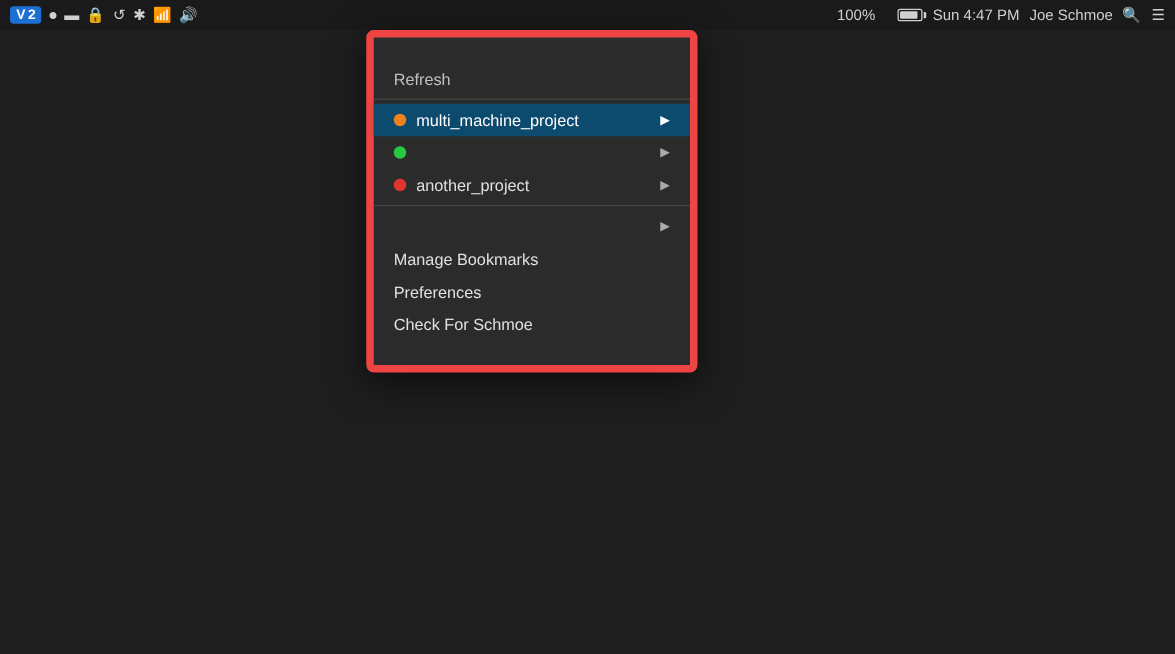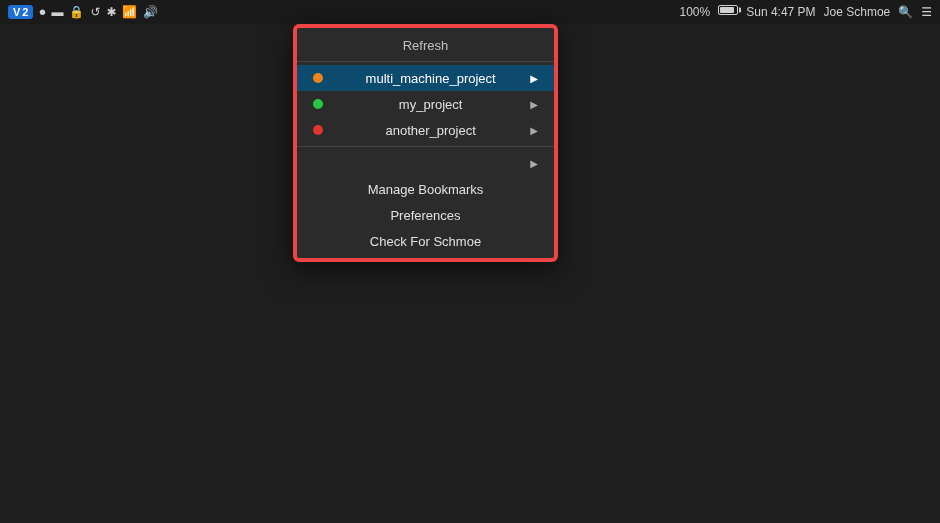--- a/index.html
+++ b/index.html
@@ -55,22 +55,22 @@
       font-size: 12px;
     }
 
     .menubar-text {
       color: #d0d0d0;
       font-size: 12px;
     }
 
     .battery-container {
       display: flex;
-      align-items: flex-start;
-      gap: 8px;
+      align-items: center;
+      gap: 18px;
     }
 
     .battery-bar {
       width: 20px;
       height: 10px;
       border: 1px solid #d0d0d0;
       border-radius: 2px;
       position: relative;
       display: inline-flex;
       align-items: center;
@@ -96,26 +96,25 @@
       border-radius: 1px;
     }
 
     
     .dropdown {
       position: absolute;
       top: 24px;
       left: 293px;
       width: 265px;
       background: #2b2b2b;
-      border: 4px solid #ef4444;
+      border: 6px solid #ef4444;
       border-radius: 6px;
       box-shadow: 0 8px 30px rgba(0,0,0,0.6);
       z-index: 200;
-      padding: 4px 0;
-      text-align: center;
+      padding: 20px 0;
     }
 
     .menu-item {
       display: flex;
       align-items: center;
       padding: 4px 16px;
       cursor: pointer;
       color: #e0e0e0;
       font-size: 13px;
       position: relative;
@@ -210,21 +209,20 @@
   <div class="menu-divider"></div>
 
   <div class="menu-item highlighted">
     <div class="menu-item-dot dot-orange"></div>
     <span class="menu-item-text">multi_machine_project</span>
     <span class="menu-item-arrow">▶</span>
   </div>
 
   <div class="menu-item">
     <div class="menu-item-dot dot-green"></div>
-    <span class="menu-item-text">my_project</span>
     <span class="menu-item-arrow">▶</span>
   </div>
 
   <div class="menu-item">
     <div class="menu-item-dot dot-red"></div>
     <span class="menu-item-text">another_project</span>
     <span class="menu-item-arrow">▶</span>
   </div>
 
   <div class="menu-divider"></div>

